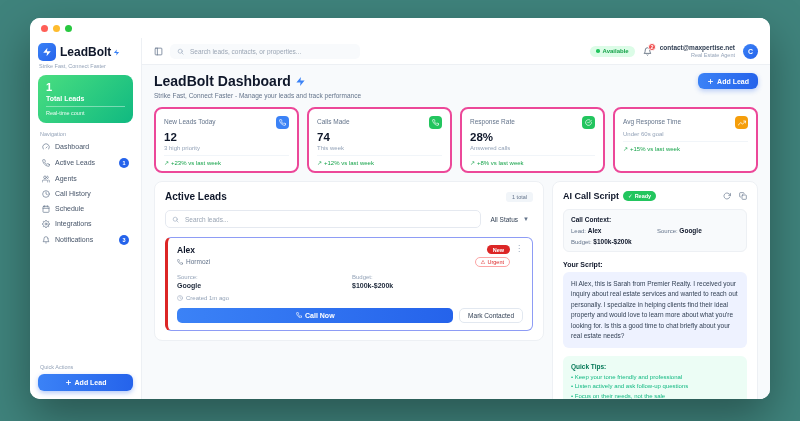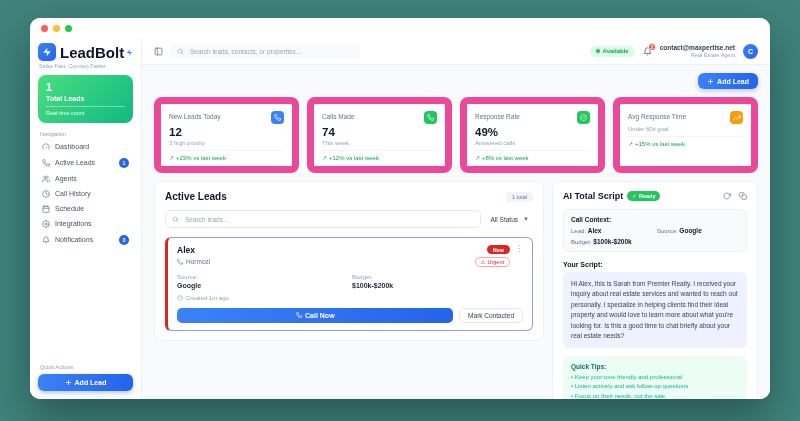--- a/index.html
+++ b/index.html
@@ -15,21 +15,21 @@
   .dot.r{background:#ff5f57}.dot.y{background:#febc2e}.dot.g{background:#28c840}
 
   .winbody{flex:1;display:flex;min-height:0}
 
   
   .sidebar{width:112px;flex:0 0 112px;background:#fff;border-right:1px solid #edf0f4;
     display:flex;flex-direction:column;padding:5px 8px 8px}
   .brand{display:flex;align-items:center;gap:4px}
   .brand-logo{width:18px;height:18px;border-radius:5px;background:linear-gradient(135deg,#3b82f6,#2563eb);
     display:flex;align-items:center;justify-content:center;color:#fff;flex:0 0 18px}
-  .brand-name{font-size:15px;font-weight:bold;color:#0f172a;display:flex;align-items:center;gap:2px}
+  .brand-name{font-size:12px;font-weight:bold;color:#0f172a;display:flex;align-items:center;gap:2px}
   .brand-zap{color:#3b82f6}
   .brand-tagline{font-size:5.5px;color:#94a3b8;margin:2px 0 0 1px}
   .side-stat{margin:6px 0 5px;background:linear-gradient(135deg,#4ade80,#10b981);border-radius:8px;
     padding:7px 8px;color:#fff}
   .side-stat-value{font-size:11px;font-weight:bold;line-height:1}
   .side-stat-label{font-size:7px;font-weight:bold;margin-top:2px}
   .side-stat-div{border-top:1px solid rgba(255,255,255,.4);margin:4px 0 3px}
   .side-stat-sub{font-size:5.5px;opacity:.92}
   .nav-label{font-size:5.5px;color:#94a3b8;margin:3px 2px 2px}
   .nav-item{display:flex;align-items:center;gap:5px;padding:3.5px 4px;border-radius:5px;cursor:pointer}
@@ -72,21 +72,21 @@
   .page-head{display:flex;align-items:flex-start}
   .page-title{font-size:14px;font-weight:bold;color:#0f172a;display:flex;align-items:center;gap:4px}
   .title-zap{color:#3b82f6}
   .page-sub{font-size:6.5px;color:#64748b;margin-top:3px}
   .head-add{margin-left:auto;background:linear-gradient(90deg,#3b82f6,#2563eb);color:#fff;font-size:7px;
     font-weight:bold;border-radius:6px;padding:4.5px 9px;display:flex;align-items:center;gap:3px;cursor:pointer;
     box-shadow:0 2px 5px rgba(37,99,235,.3)}
 
   
   .stats{display:grid;grid-template-columns:repeat(4,1fr);gap:8px}
-  .stat-card{background:#fff;border:7px solid #ec4899;border-radius:8px;padding:7px 8px 5px}
+  .stat-card{background:#fff;border:2px solid #ec4899;border-radius:8px;padding:7px 8px 5px}
   .stat-top{display:flex;align-items:flex-start;justify-content:space-between}
   .stat-label{font-size:6.5px;color:#64748b;padding-top:2px}
   .stat-icon{width:13px;height:13px;border-radius:4px;display:flex;align-items:center;justify-content:center;color:#fff}
   .stat-icon.blue{background:#3b82f6}.stat-icon.green{background:#22c55e}.stat-icon.orange{background:#f59e0b}
   .stat-value{font-size:11.5px;font-weight:bold;color:#0f172a;margin-top:2px}
   .stat-sub{font-size:6px;color:#94a3b8;margin-top:2px}
   .stat-div{border-top:1px solid #f1f5f9;margin:4px 0 3px}
   .stat-trend{font-size:6px;color:#16a34a;display:flex;align-items:center;gap:2px}
 
   
@@ -299,20 +299,31 @@
           <div class="user-meta">
             <div class="user-email">contact@maxpertise.net</div>
             <div class="user-role">Real Estate Agent</div>
           </div>
           <div class="avatar">C</div>
         </div>
       </div>
 
       <div class="content">
         <div class="page-head">
+          <div>
+            <div class="page-title">
+              <span>LeadBolt Dashboard</span>
+              <span class="title-zap">
+                <svg width="11" height="11" viewBox="0 0 24 24" fill="currentColor">
+                    <polygon points="13 2 3 14 12 14 11 22 21 10 12 10 13 2"></polygon>
+                  </svg>
+              </span>
+            </div>
+            <div class="page-sub">Strike Fast, Connect Faster - Manage your leads and track performance</div>
+          </div>
           <div class="head-add">
             <span>
               <svg width="7" height="7" viewBox="0 0 24 24" fill="none" stroke="currentColor" stroke-width="3" stroke-linecap="round">
                   <line x1="12" y1="5" x2="12" y2="19"></line>
                   <line x1="5" y1="12" x2="19" y2="12"></line>
                 </svg>
             </span>
             <span>Add Lead</span>
           </div>
         </div>
@@ -357,21 +368,21 @@
           <div class="stat-card">
             <div class="stat-top">
               <span class="stat-label">Response Rate</span>
               <span class="stat-icon green">
                 <svg width="7" height="7" viewBox="0 0 24 24" fill="none" stroke="currentColor" stroke-width="2.4" stroke-linecap="round" stroke-linejoin="round">
                     <path d="M22 11.08V12a10 10 0 1 1-5.93-9.14"></path>
                     <polyline points="22 4 12 14.01 9 11.01"></polyline>
                   </svg>
               </span>
             </div>
-            <div class="stat-value">49%</div>
+            <div class="stat-value">28%</div>
             <div class="stat-sub">Answered calls</div>
             <div class="stat-div"></div>
             <div class="stat-trend">
                 <span>↗</span>
                 <span>+8% vs last week</span>
               </div>
           </div>
 
           <div class="stat-card">
             <div class="stat-top">
@@ -468,21 +479,21 @@
                   </span>
                   <span>Call Now</span>
                 </div>
                 <div class="mark-btn">Mark Contacted</div>
               </div>
             </div>
           </div>
 
           <div class="card">
             <div class="script-head">
-              <span class="script-title">AI Total Script</span>
+              <span class="script-title">AI Call Script</span>
               <span class="ready-pill">
                 <span>✓</span>
                 <span>Ready</span>
               </span>
               <span class="script-icons">
                 <span>
                   <svg width="8" height="8" viewBox="0 0 24 24" fill="none" stroke="currentColor" stroke-width="2" stroke-linecap="round" stroke-linejoin="round">
                       <polyline points="23 4 23 10 17 10"></polyline>
                       <path d="M20.49 15a9 9 0 1 1-2.12-9.36L23 10"></path>
                     </svg>

